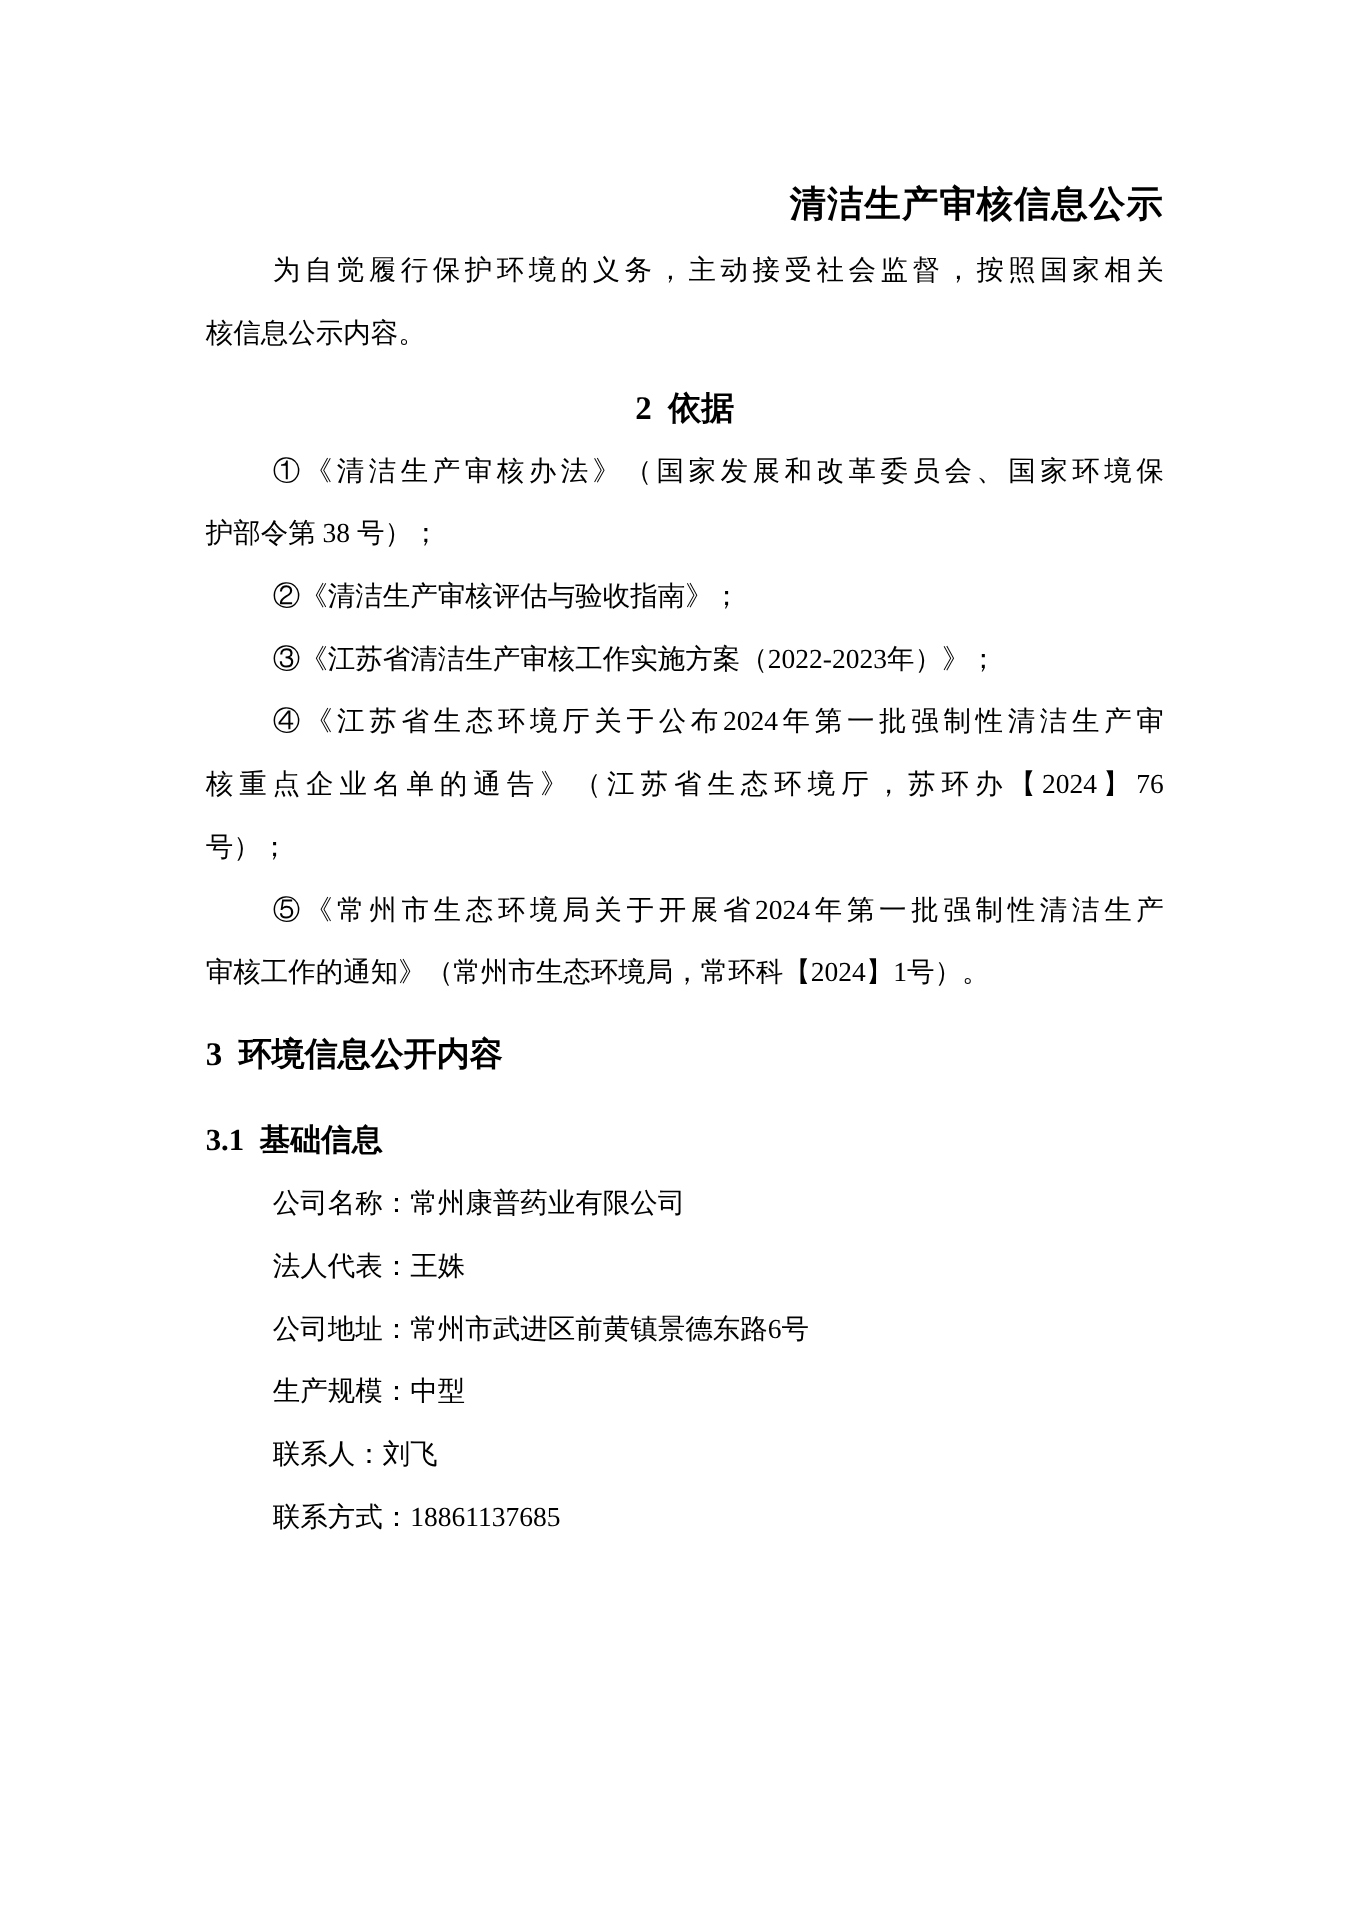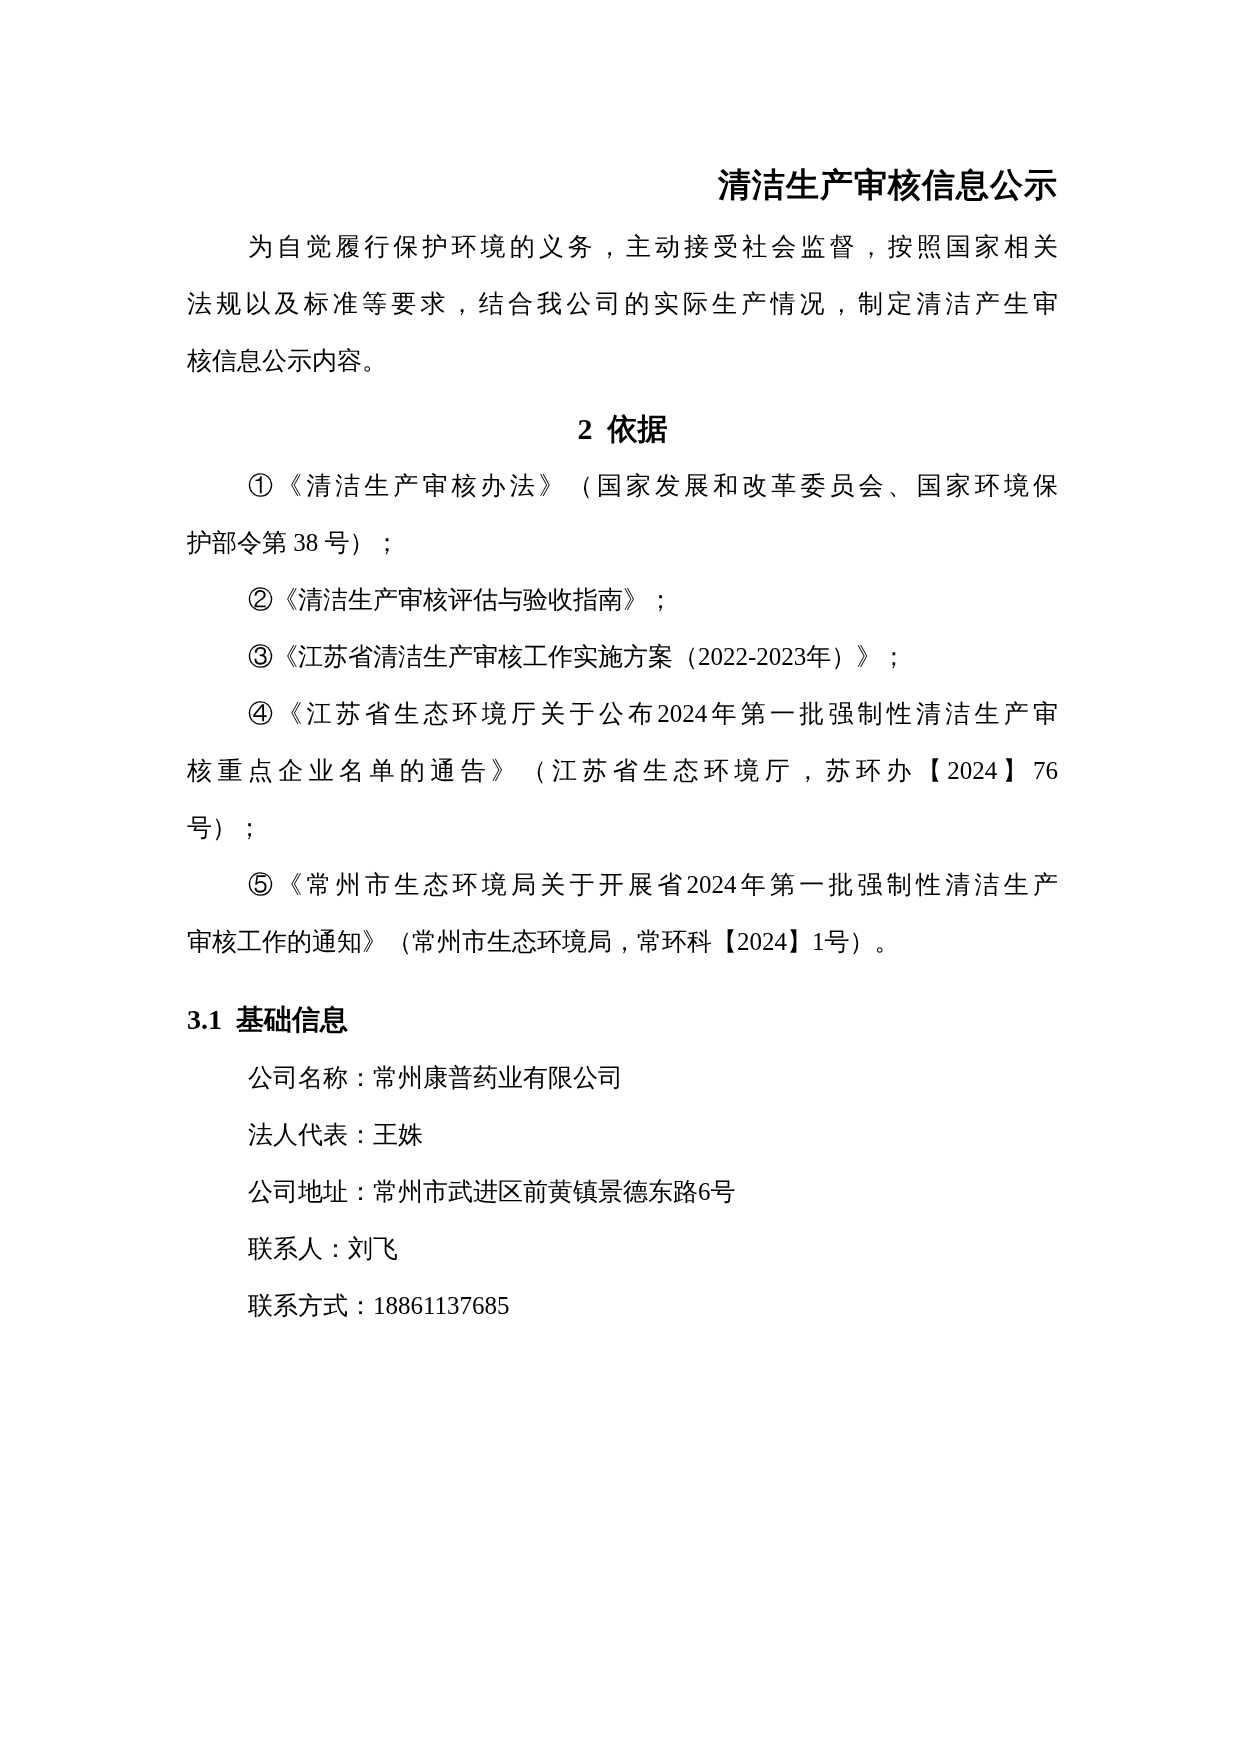--- a/index.html
+++ b/index.html
@@ -54,21 +54,20 @@
 </head>
 <body>
 
 <div class="page">
 
   <div class="doc-title">清洁生产审核信息公示</div>
 
 
   <div class="para">
     <div class="line just indent">为自觉履行保护环境的义务，主动接受社会监督，按照国家相关</div>
-    <div class="line just">法规以及标准等要求，结合我公司的实际生产情况，制定清洁产生审</div>
     <div class="line">核信息公示内容。</div>
   </div>
 
   <div class="h h-2">2  依据</div>
 
   <div class="items">
     <div class="item">
       <div class="line just indent">①《清洁生产审核办法》（国家发展和改革委员会、国家环境保</div>
       <div class="line">护部令第 38 号）；</div>
     </div>
@@ -82,34 +81,38 @@
       <div class="line just indent">④《江苏省生态环境厅关于公布2024年第一批强制性清洁生产审</div>
       <div class="line just">核重点企业名单的通告》（江苏省生态环境厅，苏环办【2024】76</div>
       <div class="line">号）；</div>
     </div>
     <div class="item">
       <div class="line just indent">⑤《常州市生态环境局关于开展省2024年第一批强制性清洁生产</div>
       <div class="line">审核工作的通知》（常州市生态环境局，常环科【2024】1号）。</div>
     </div>
   </div>
 
+  <div class="h h-3">3  环境信息公开内容</div>
 
   <div class="h h-31">3.1  基础信息</div>
 
   <div class="fields">
     <div class="line indent">
       <span>公司名称：</span><span>常州康普药业有限公司</span>
     </div>
     <div class="line indent">
       <span>法人代表：</span><span>王姝</span>
     </div>
     <div class="line indent">
       <span>公司地址：</span><span>常州市武进区前黄镇景德东路6号</span>
     </div>
     <div class="line indent">
+      <span>生产规模：</span><span>中型</span>
+    </div>
+    <div class="line indent">
       <span>联系人：</span><span>刘飞</span>
     </div>
     <div class="line indent">
       <span>联系方式：</span><span>18861137685</span>
     </div>
   </div>
 
 </div>
 
 </body></html>

